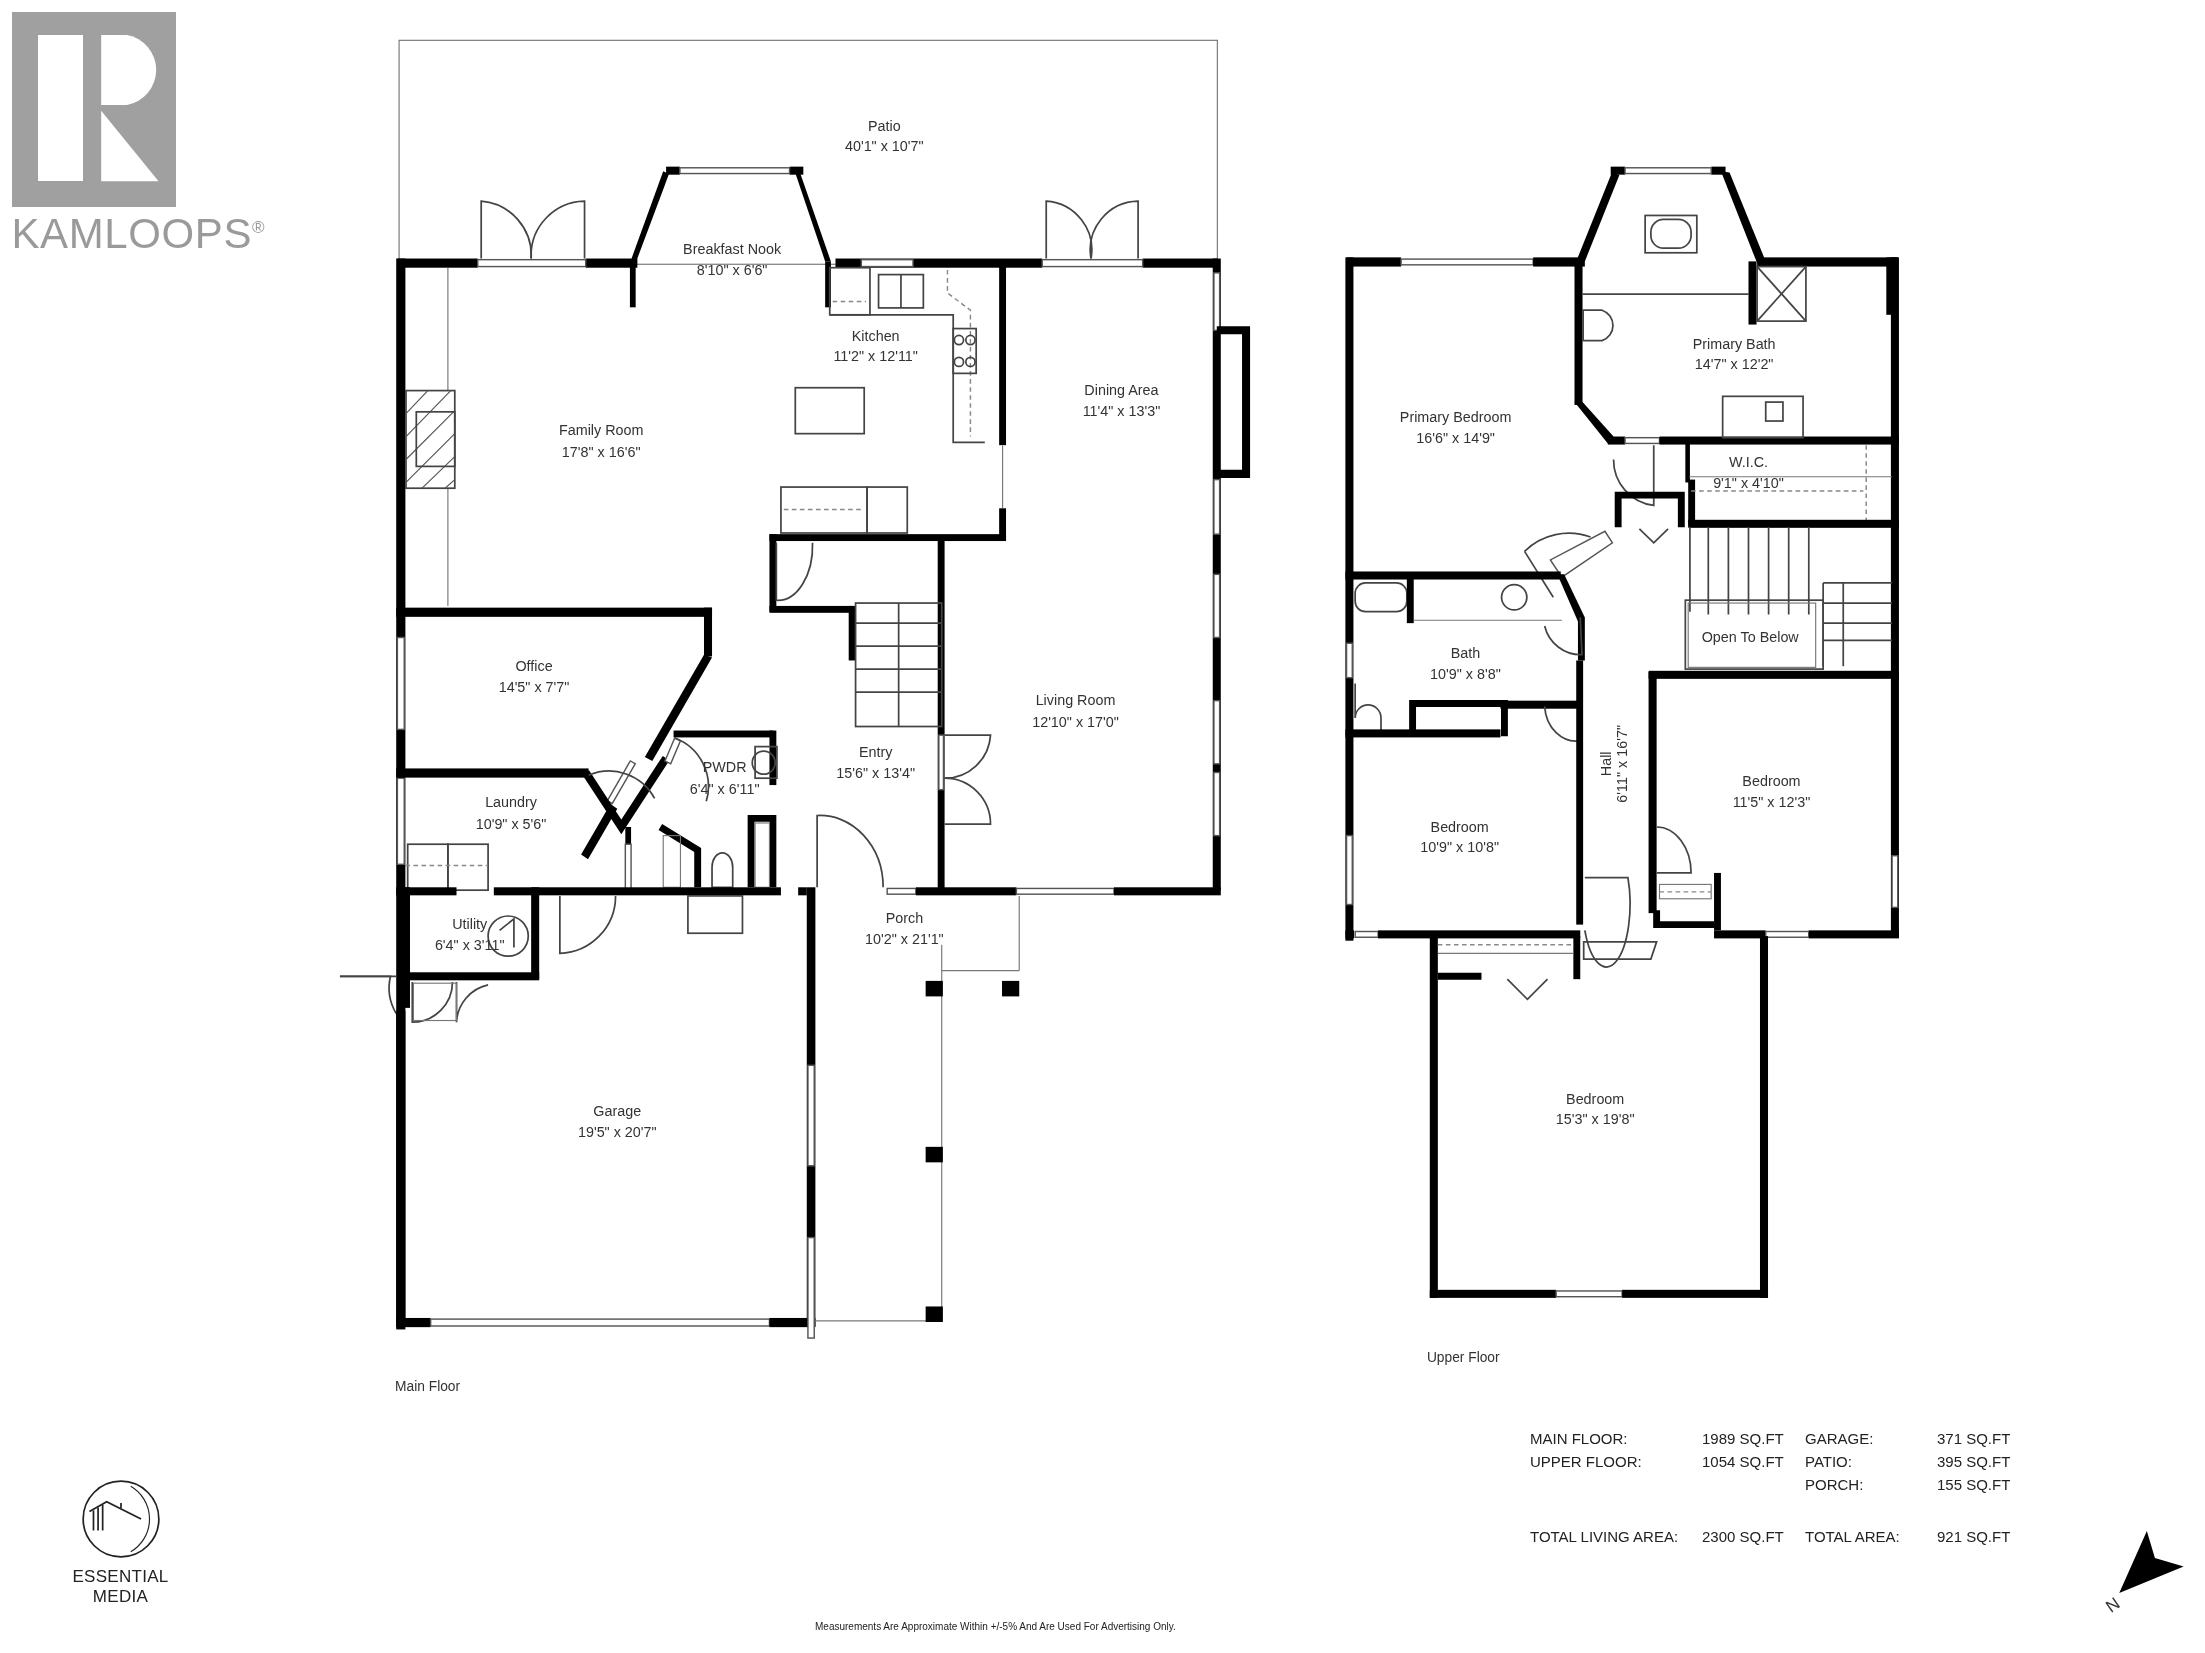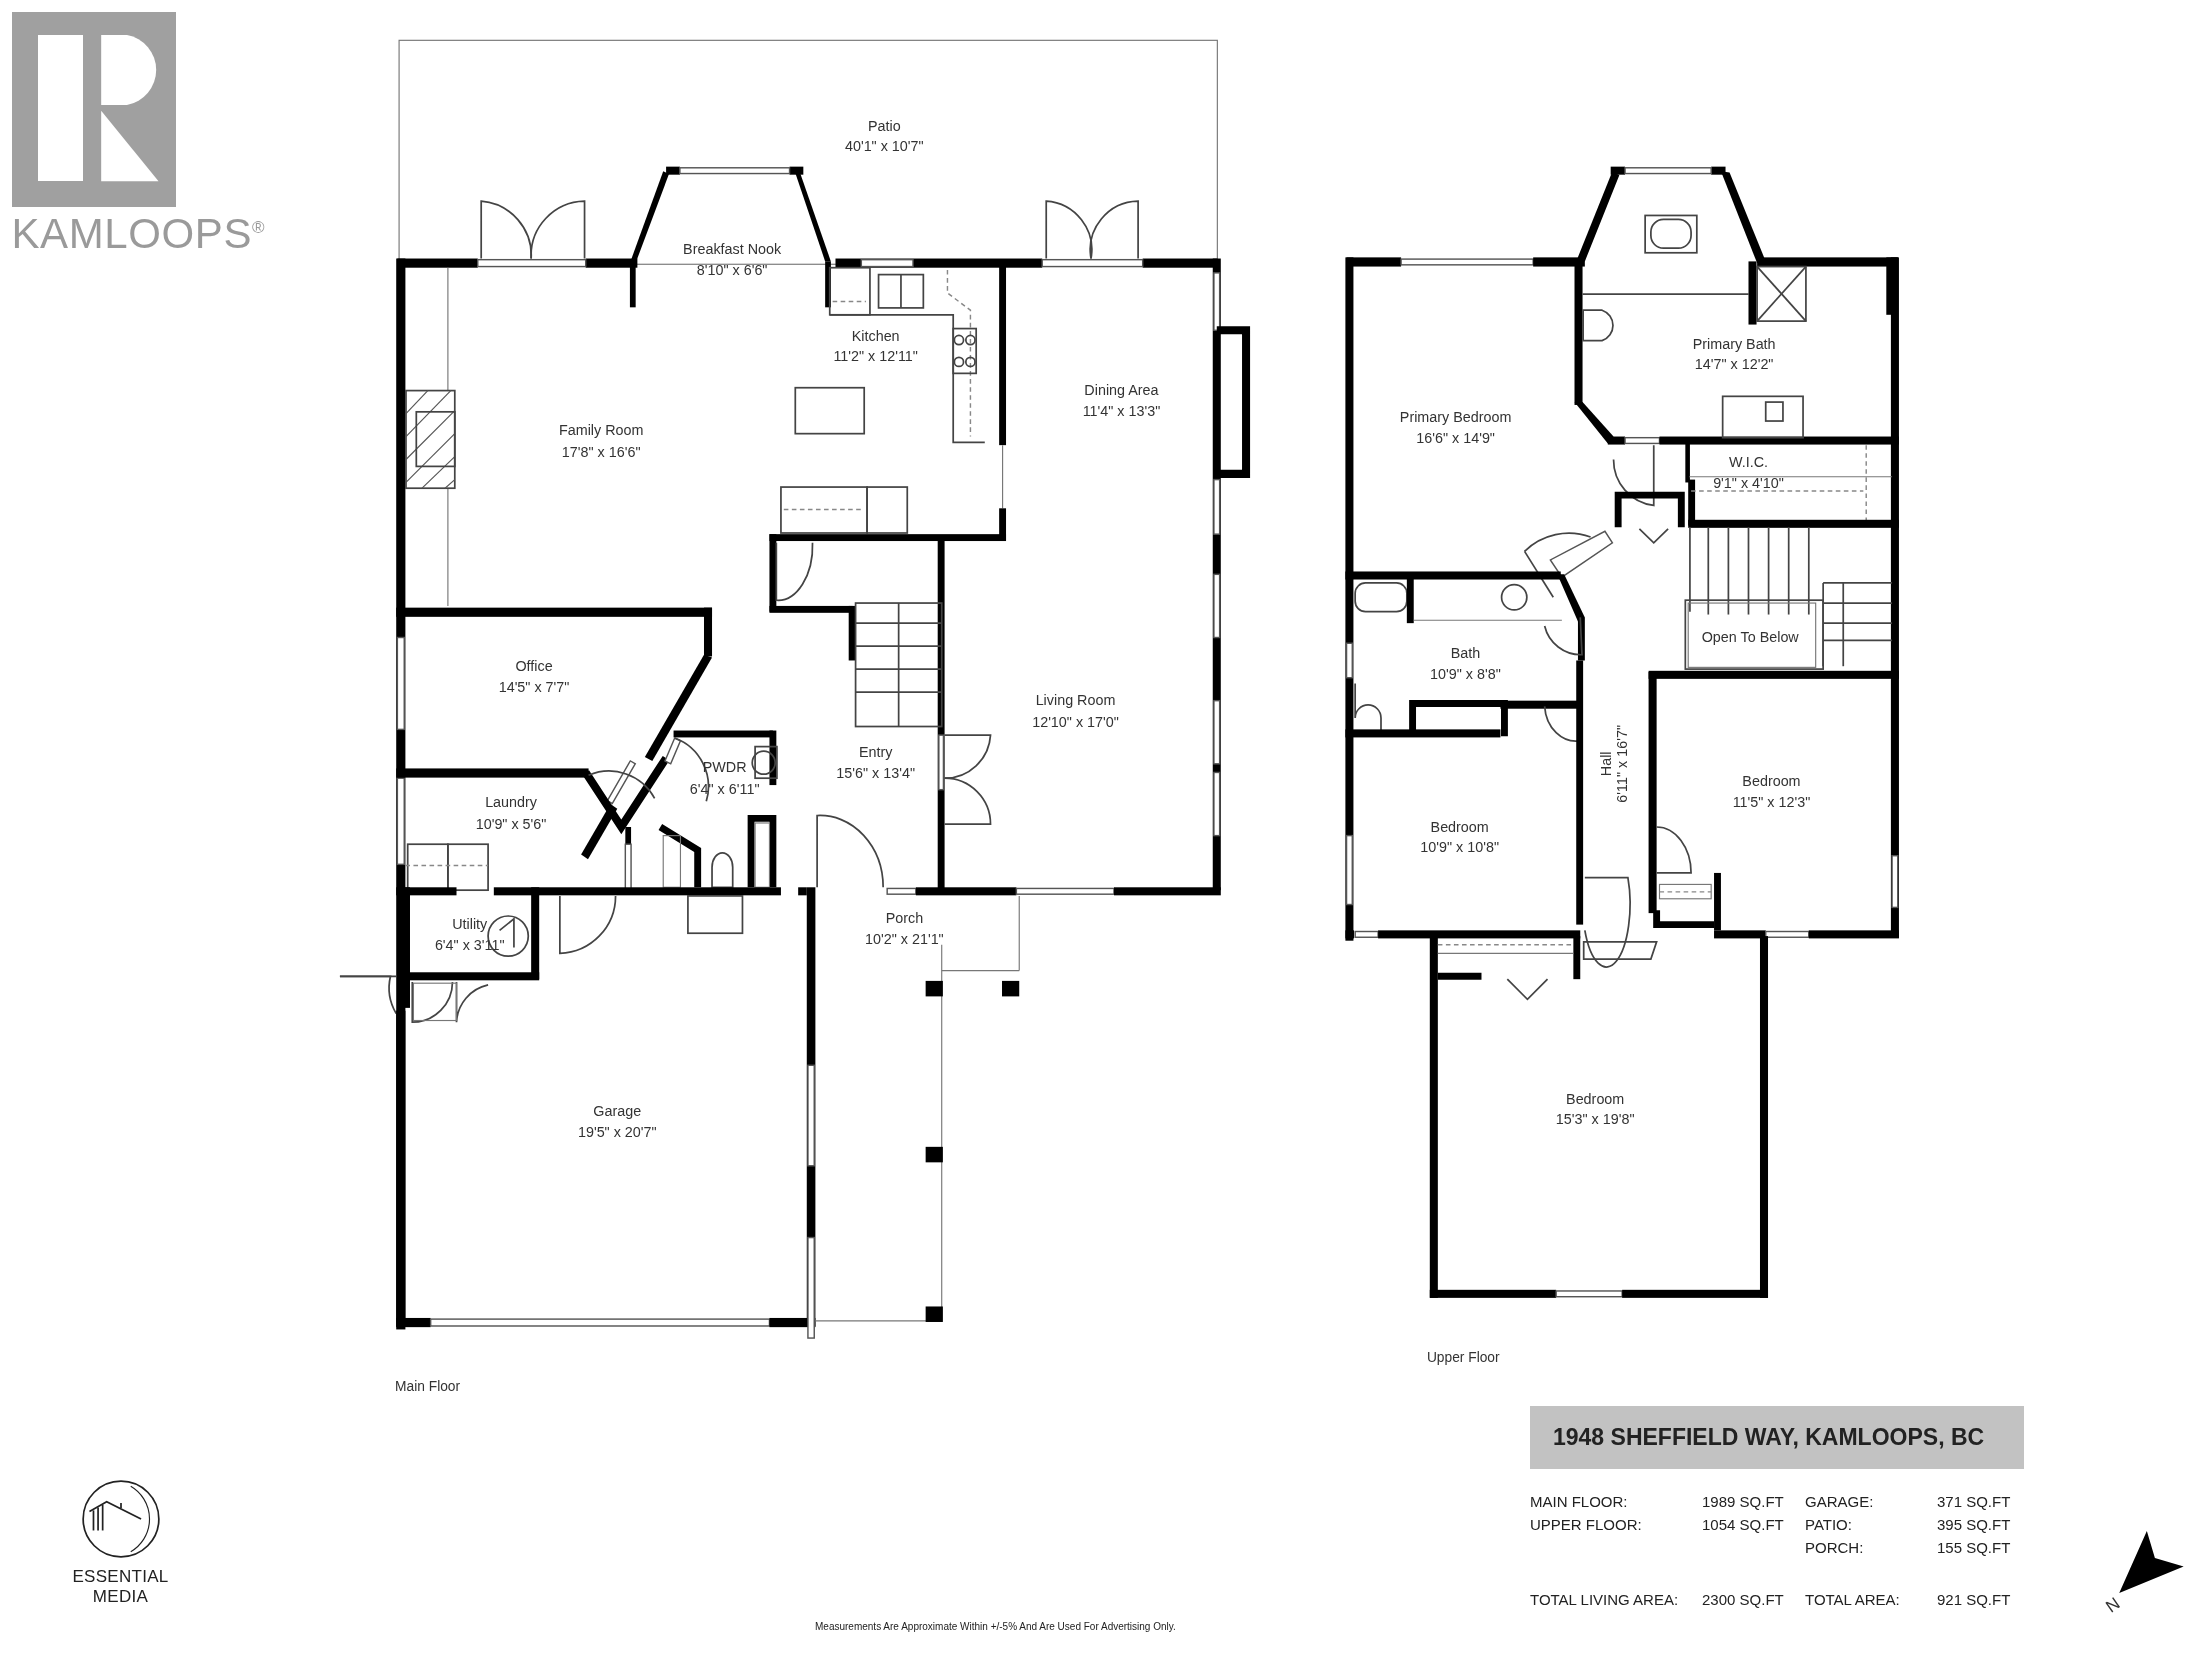--- a/index.html
+++ b/index.html
@@ -388,21 +388,20 @@
     <polyline points="20,62 50,45 110,75" fill="none" stroke="#222" stroke-width="3"></polyline>
     <line x1="75" y1="56" x2="75" y2="47" stroke="#222" stroke-width="3"></line>
     <line x1="27" y1="60" x2="27" y2="95" stroke="#222" stroke-width="3"></line>
     <line x1="35" y1="55" x2="35" y2="95" stroke="#222" stroke-width="3"></line>
     <line x1="43" y1="50" x2="43" y2="95" stroke="#222" stroke-width="3"></line>
   </svg>
   <div class="em-text">ESSENTIAL MEDIA</div>
 </div>
 
 <div class="info">
-  <div class="info-title">1948 SHEFFIELD WAY, KAMLOOPS, BC</div>
   <div class="info-grid">
     <span>MAIN FLOOR:</span>
     <span class="val">1989 SQ.FT</span>
     <span>GARAGE:</span>
     <span class="val">371 SQ.FT</span>
 
     <span>UPPER FLOOR:</span>
     <span class="val">1054 SQ.FT</span>
     <span>PATIO:</span>
     <span class="val">395 SQ.FT</span>

